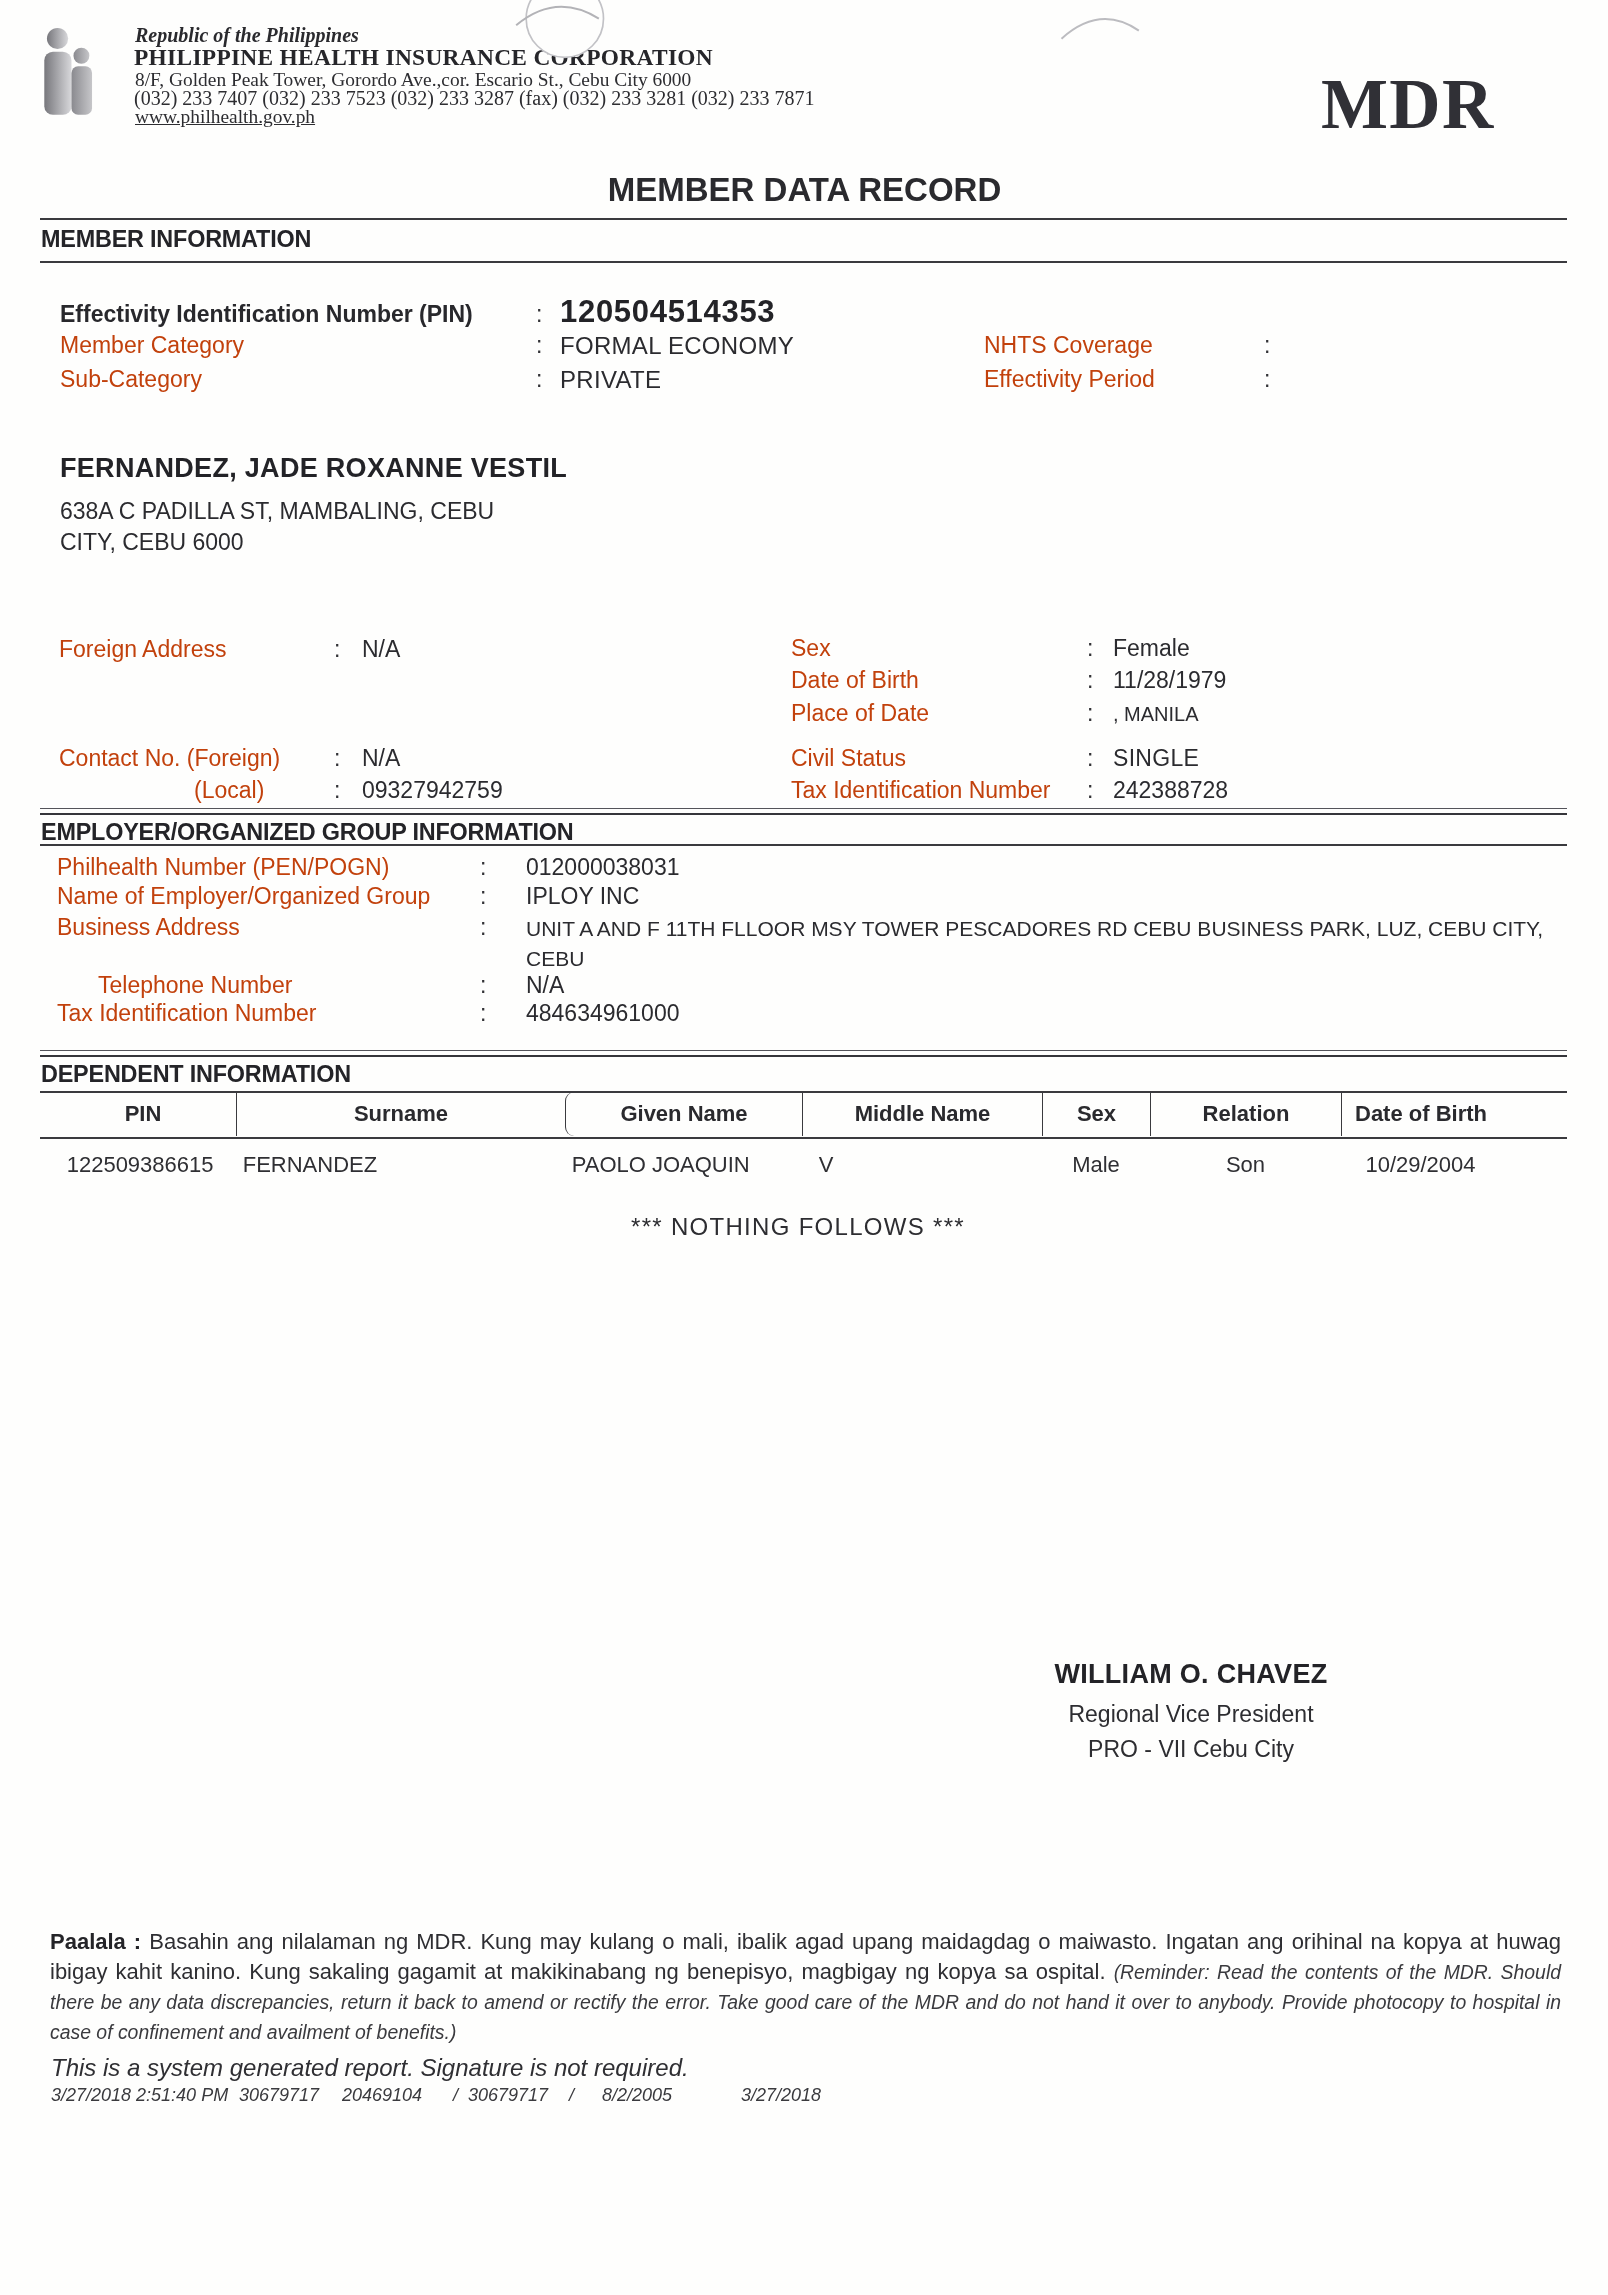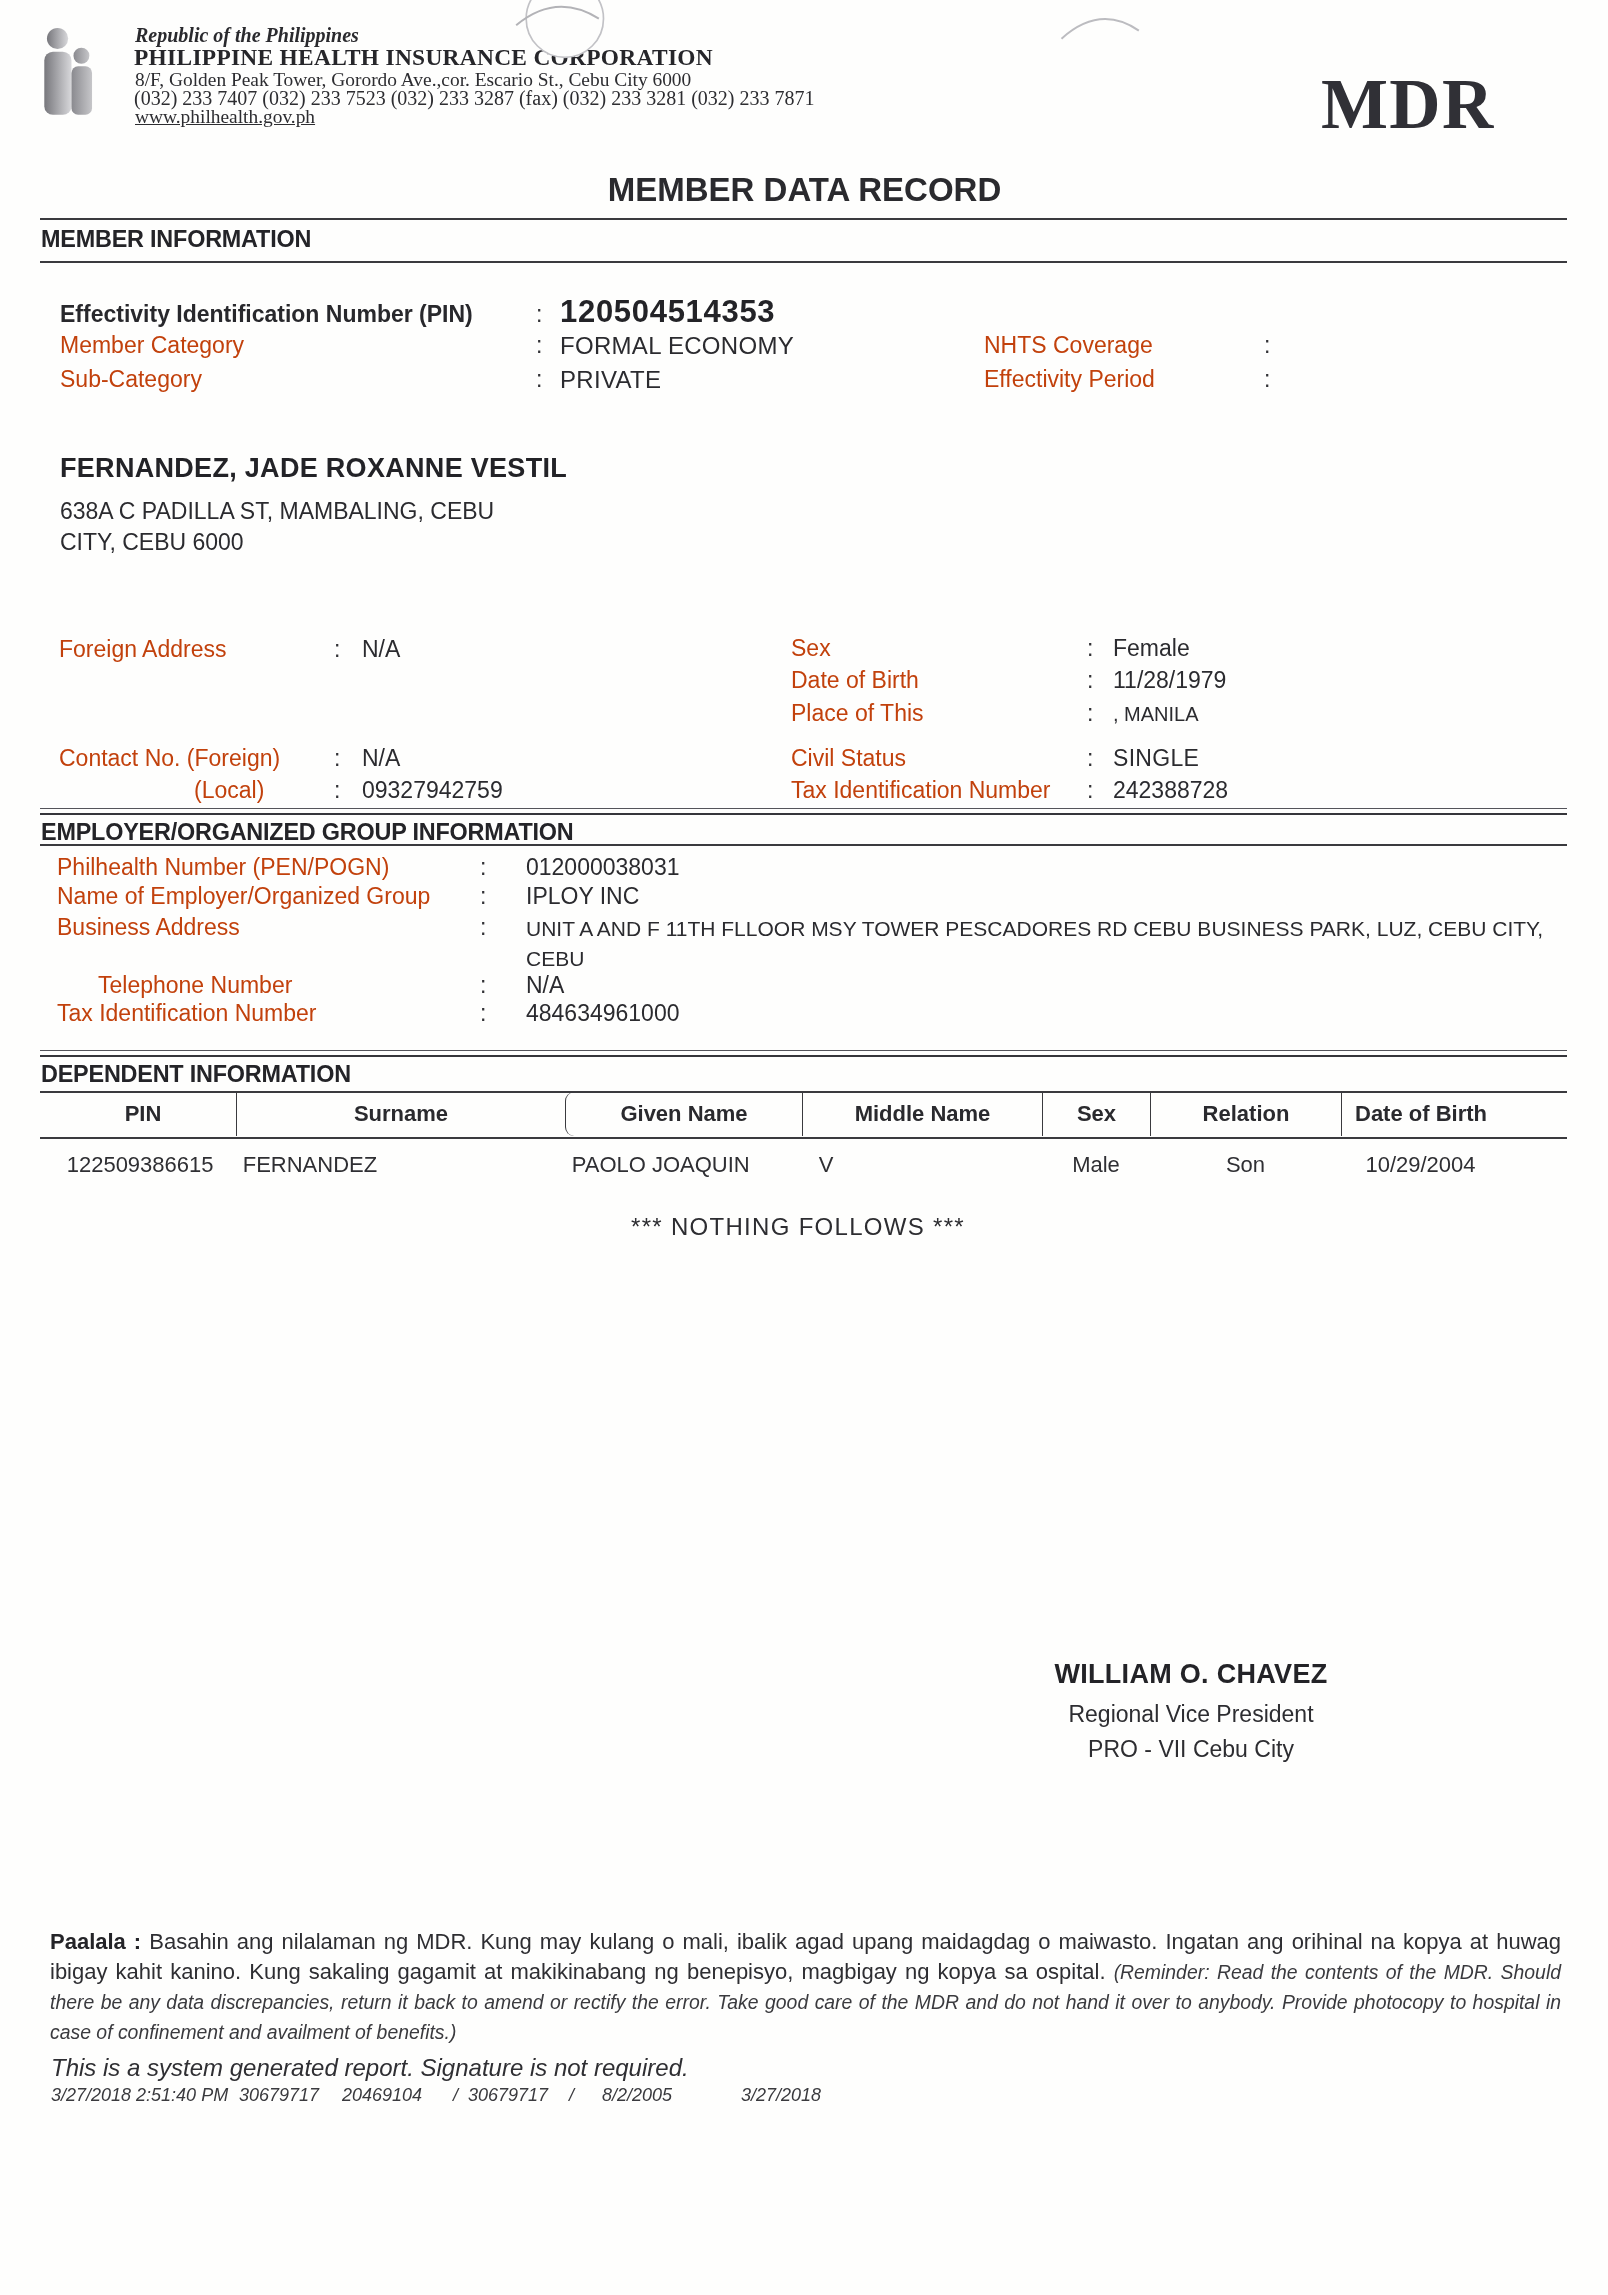--- a/index.html
+++ b/index.html
@@ -155,21 +155,21 @@
     <span class="val" style="left:1113px;">Female</span>
   </div>
 
   <div class="frow" style="top:667px;">
     <span class="lbl" style="left:791px;">Date of Birth</span>
     <span class="colon" style="left:1087px;">:</span>
     <span class="val" style="left:1113px;">11/28/1979</span>
   </div>
 
   <div class="frow" style="top:700px;">
-    <span class="lbl" style="left:791px;">Place of This</span>
+    <span class="lbl" style="left:791px;">Place of Date</span>
     <span class="colon" style="left:1087px;">:</span>
     <span class="val" style="left:1113px; font-size:20px; top:2.7px;">, MANILA</span>
   </div>
 
   <div class="frow" style="top:745px;">
     <span class="lbl" style="left:59px;">Contact No. (Foreign)</span>
     <span class="colon" style="left:334px;">:</span>
     <span class="val" style="left:362px;">N/A</span>
   </div>
 

